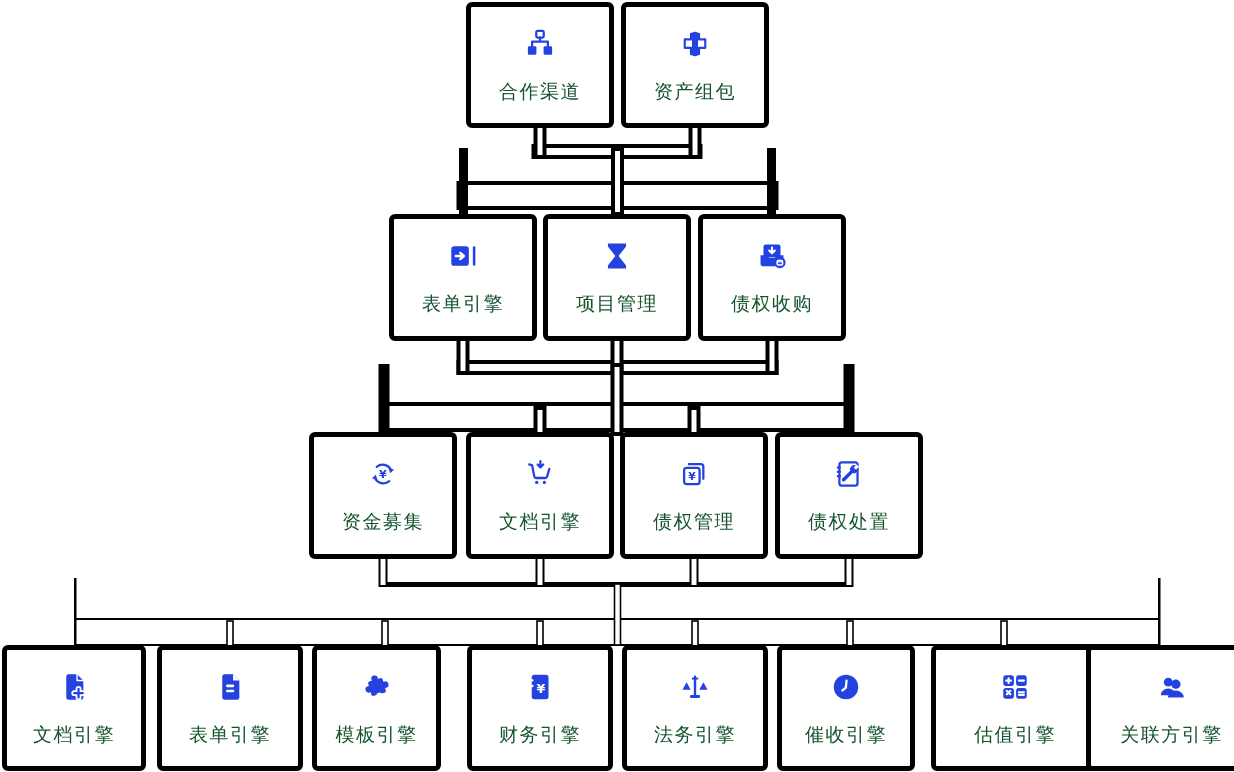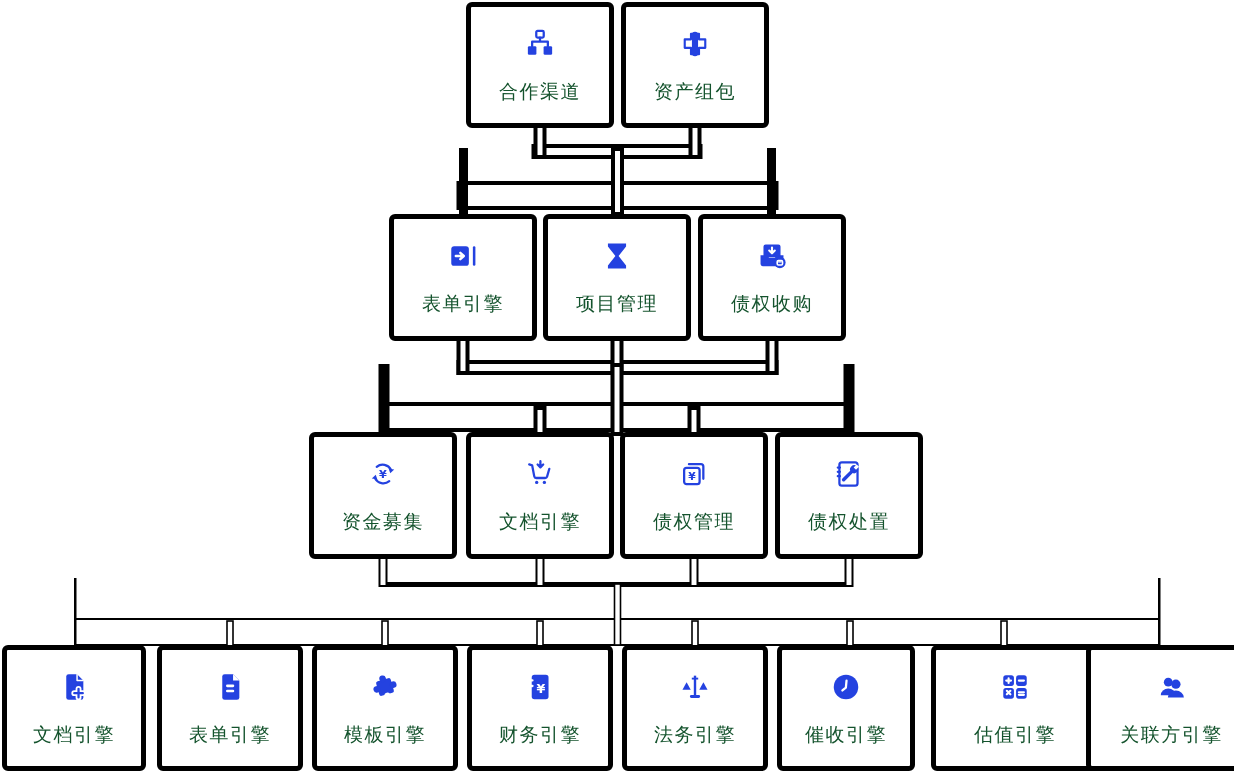--- a/index.html
+++ b/index.html
@@ -194,21 +194,21 @@
       <svg viewBox="0 0 24 24">
         <path class="f" d="M6.2 4.2a1.8 1.8 0 0 1 1.8-1.8h6.3L19 7.1v12.7a1.8 1.8 0 0 1-1.8 1.8H8a1.8 1.8 0 0 1-1.8-1.8z"></path>
         <path class="wf" d="M14.3 2.4l4.7 4.7h-4.7z"></path>
         <rect class="wf" x="9" y="10.2" width="6.2" height="1.9" rx=".95"></rect>
         <rect class="wf" x="9" y="14" width="6.2" height="1.9" rx=".95"></rect>
       </svg>
     </span>
     <span class="label">表单引擎</span>
   </div>
 
-  <div class="node r4" style="left:312px;width:146px">
+  <div class="node r4" style="left:312px;width:129px">
     <span class="icon">
       <svg viewBox="0 0 24 24">
         <g transform="rotate(-16 12 12)">
           <rect class="f" x="6.3" y="6.3" width="11.4" height="11.4" rx="1.6"></rect>
           <circle class="f" cx="12" cy="5.6" r="2.5"></circle>
           <circle class="f" cx="18.4" cy="12" r="2.5"></circle>
           <circle class="f" cx="5.6" cy="12" r="2.5"></circle>
           <circle class="wf" cx="12" cy="18.6" r="2.2"></circle>
         </g>
       </svg>

